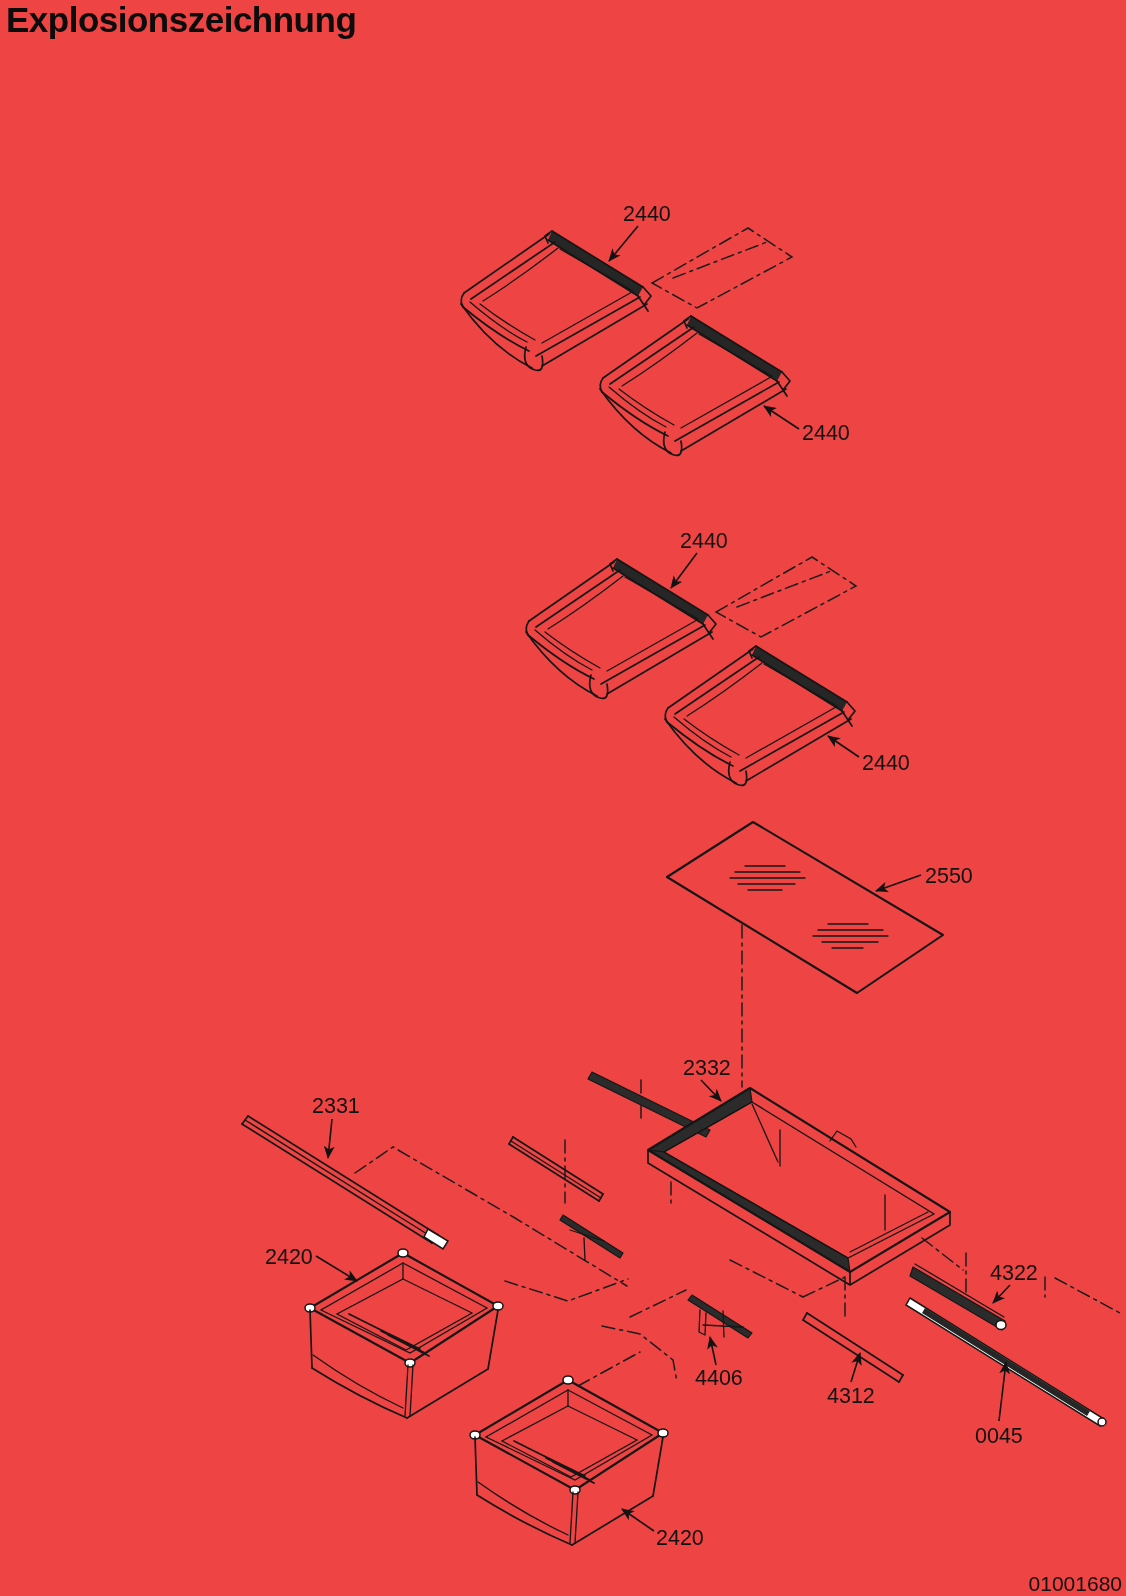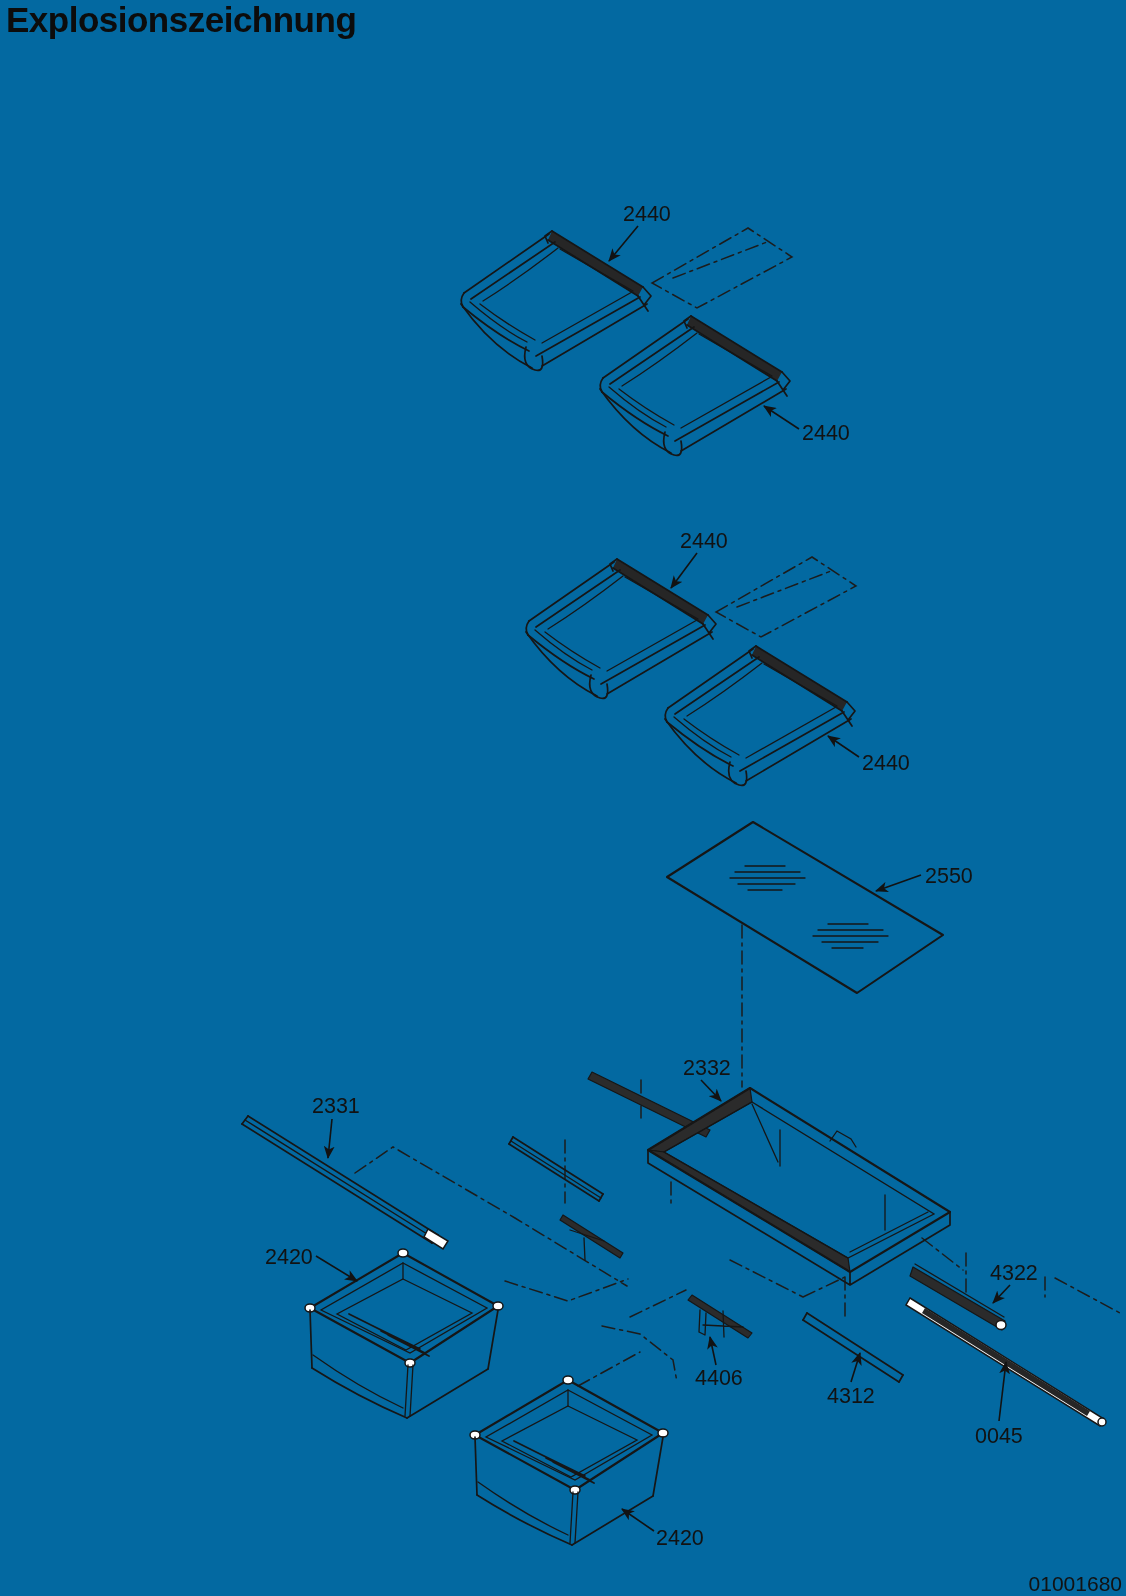--- a/index.html
+++ b/index.html
@@ -1,19 +1,19 @@
 <!DOCTYPE html>
 <html><head>
 <meta charset="utf-8">
 <style>
   html,body{margin:0;padding:0;background:#ffffff;}
   .page{
     position:relative;
     width:1126px;height:1596px;
-    background:#0369a1;
+    background:#ef4444;
     font-family:"Liberation Sans", sans-serif;
     overflow:hidden;
   }
   svg{position:absolute;left:0;top:0;}
   .title-text{
     font-family:"Liberation Sans", sans-serif;
     font-size:35px;font-weight:bold;fill:#0c0c0c;letter-spacing:-0.5px;
   }
   .callout-text{
     font-family:"Liberation Sans", sans-serif;

